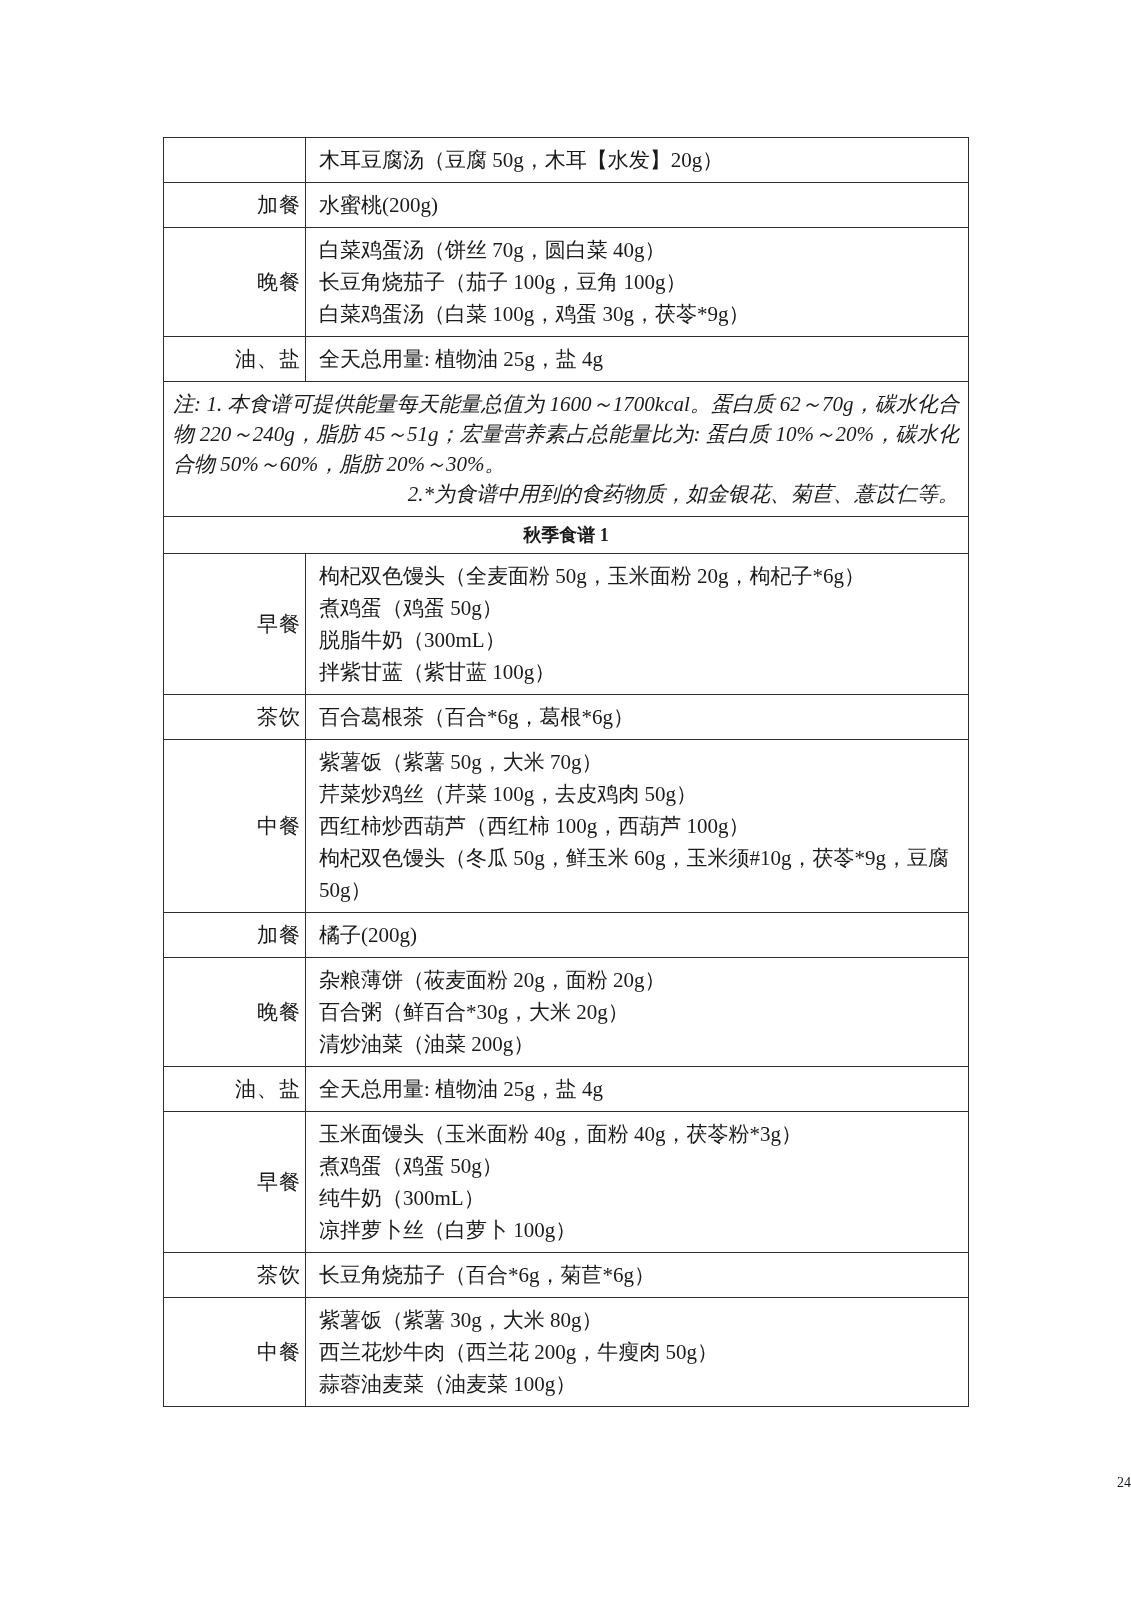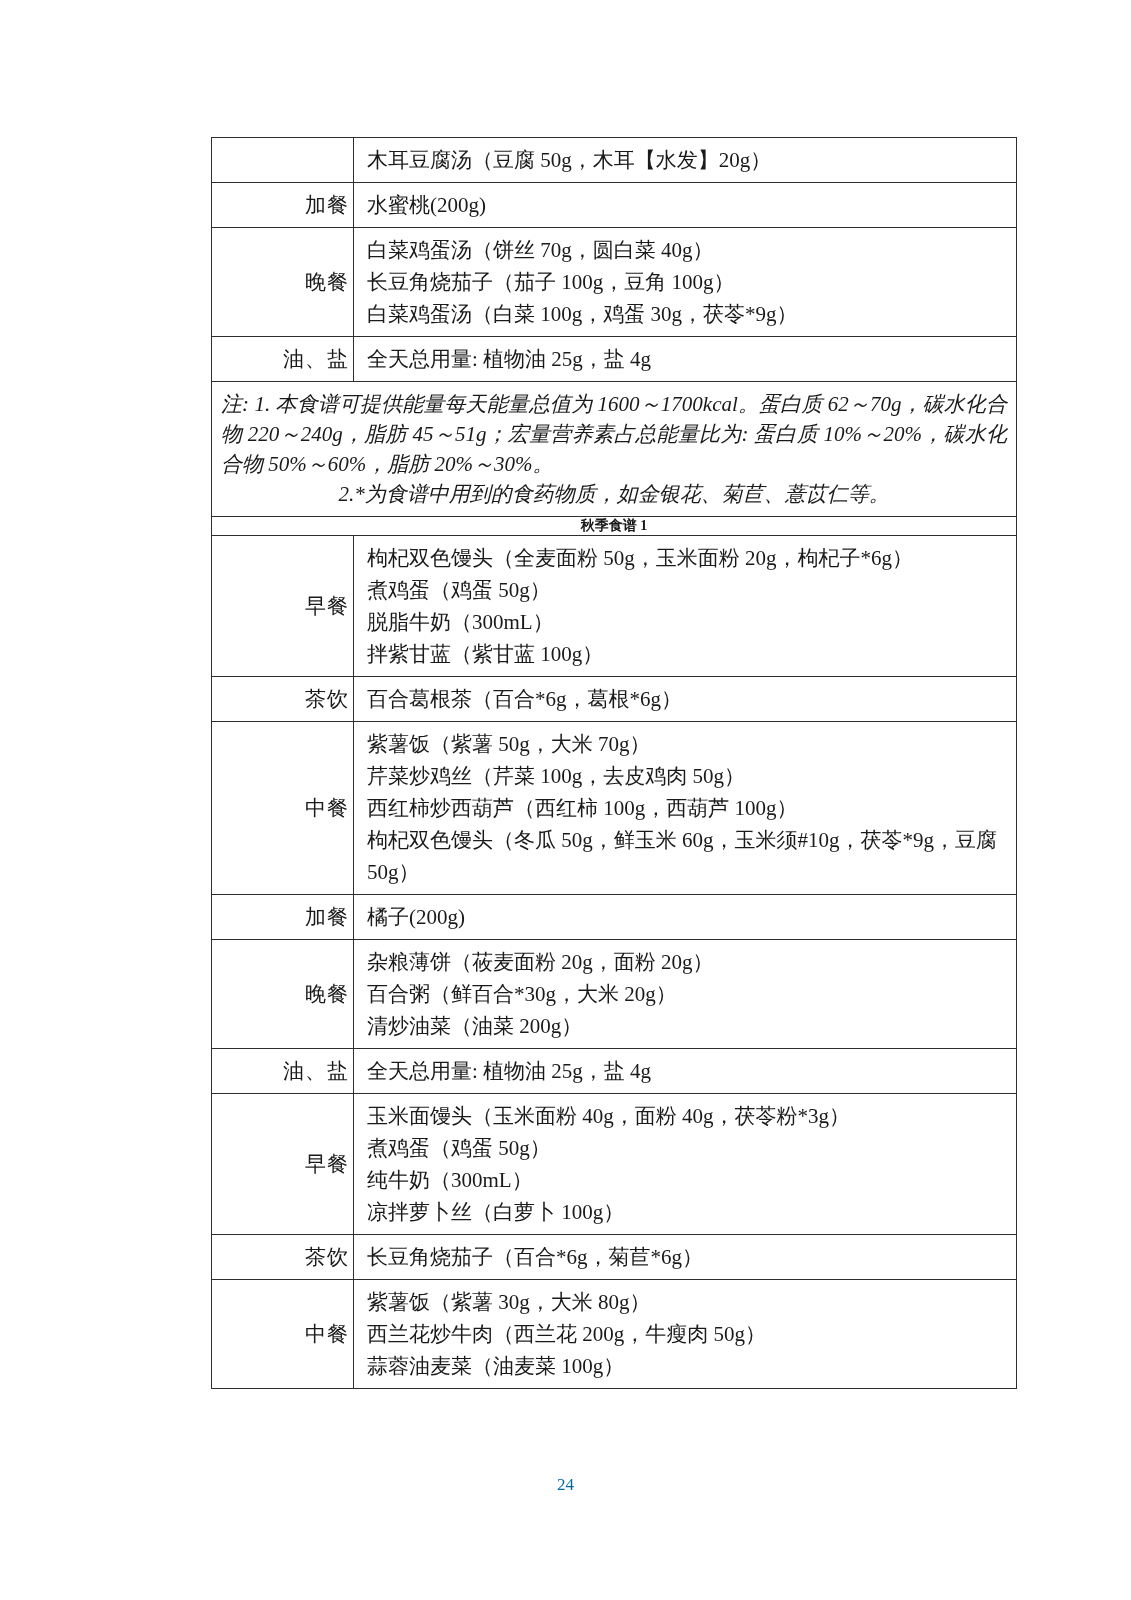--- a/index.html
+++ b/index.html
@@ -21,21 +21,20 @@
     position: absolute;
     left: 163px;
     top: 137px;
     width: 805px;
     border-collapse: collapse;
     table-layout: fixed;
     font-size: 21px;
   }
   table.menu-table, table.menu-table td {
     border: 1.5px solid #2e2e2e;
-    margin-left: 48px;
   }
   col.col-label { width: 142px; }
   col.col-content { width: 663px; }
   td.label {
     text-align: right;
     vertical-align: middle;
     padding: 6px 4px;
     letter-spacing: 1px;
   }
   td.content {
@@ -51,35 +50,35 @@
     border-bottom: 4px double #5a5a5a;
   }
   td.note-cell {
     padding: 7px 9px 7px 9px;
     font-style: italic;
   }
   .note-line {
     line-height: 30px;
     text-align: justify;
   }
-  .note-line:last-child { text-align: center; }
+  .note-line:last-child { text-align: right; }
   td.header-cell {
     text-align: center;
     font-weight: bold;
-    padding: 0 4px;
-    font-size: 14px;
+    padding: 6px 4px;
+    font-size: 18px;
   }
   .page-number {
     position: absolute;
     left: 0;
     top: 1475px;
     width: 100%;
-    text-align: center;
-    font-size: 17px;
-    color: #0369a1;
+    text-align: right;
+    font-size: 14px;
+    color: #0f172a;
   }
 </style>
 </head>
 <body>
 
 <div class="page">
   <table class="menu-table">
     <colgroup>
         <col class="col-label">
         <col class="col-content">

